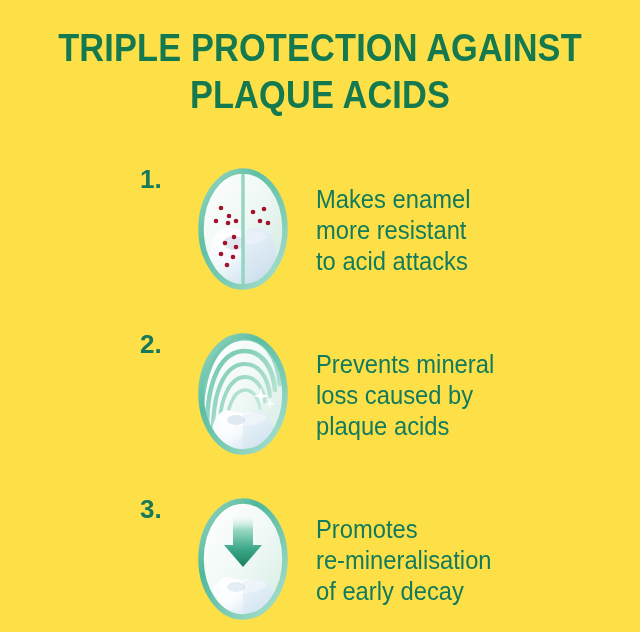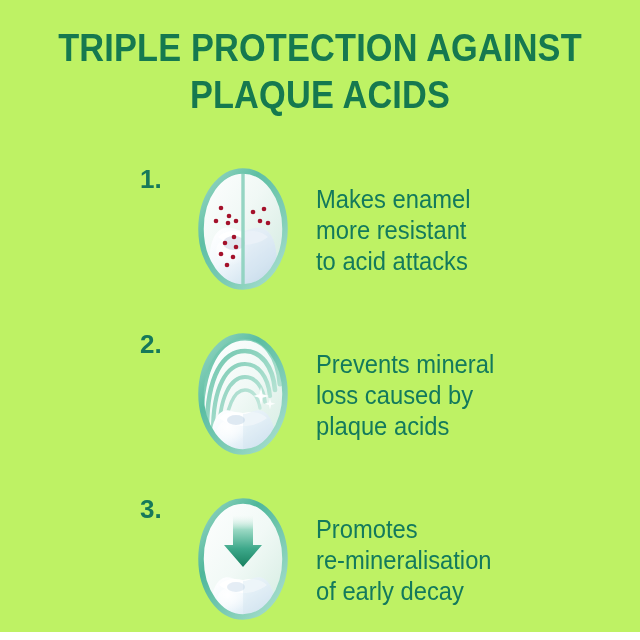--- a/index.html
+++ b/index.html
@@ -12,21 +12,21 @@
     height: 640px;
     overflow: hidden;
     font-family: "Liberation Sans", sans-serif;
     -webkit-font-smoothing: antialiased;
   }
 
   .poster {
     position: relative;
     width: 640px;
     height: 632px;
-    background: #bef264;
+    background: #fde047;
     box-sizing: border-box;
   }
 
   
   .title-block {
     padding-top: 24px;
     text-align: center;
   }
   .title-line {
     display: block;

